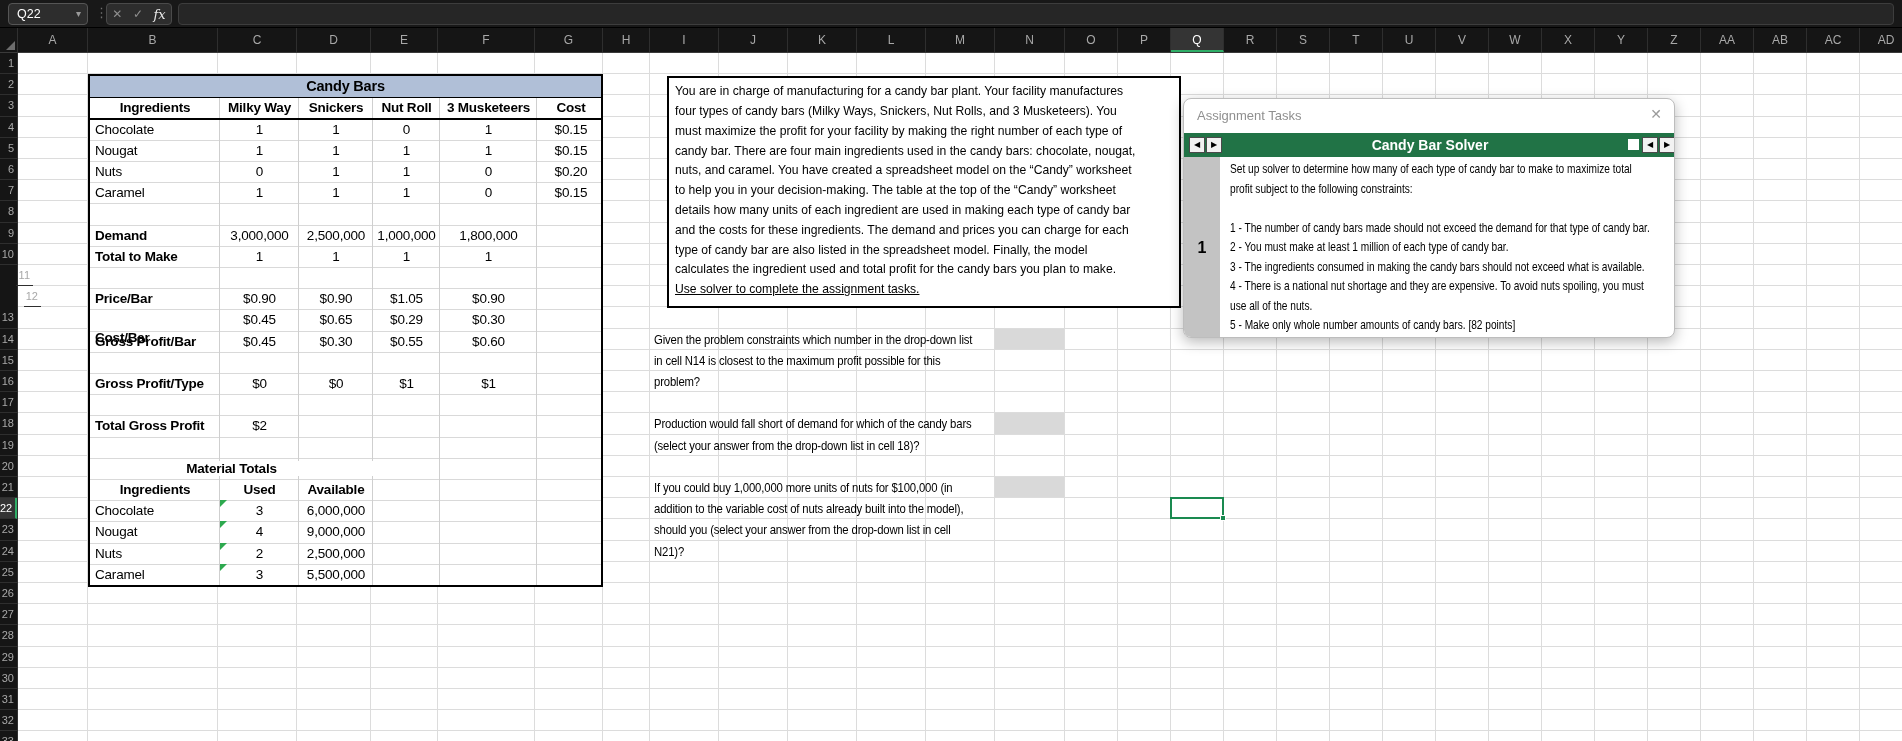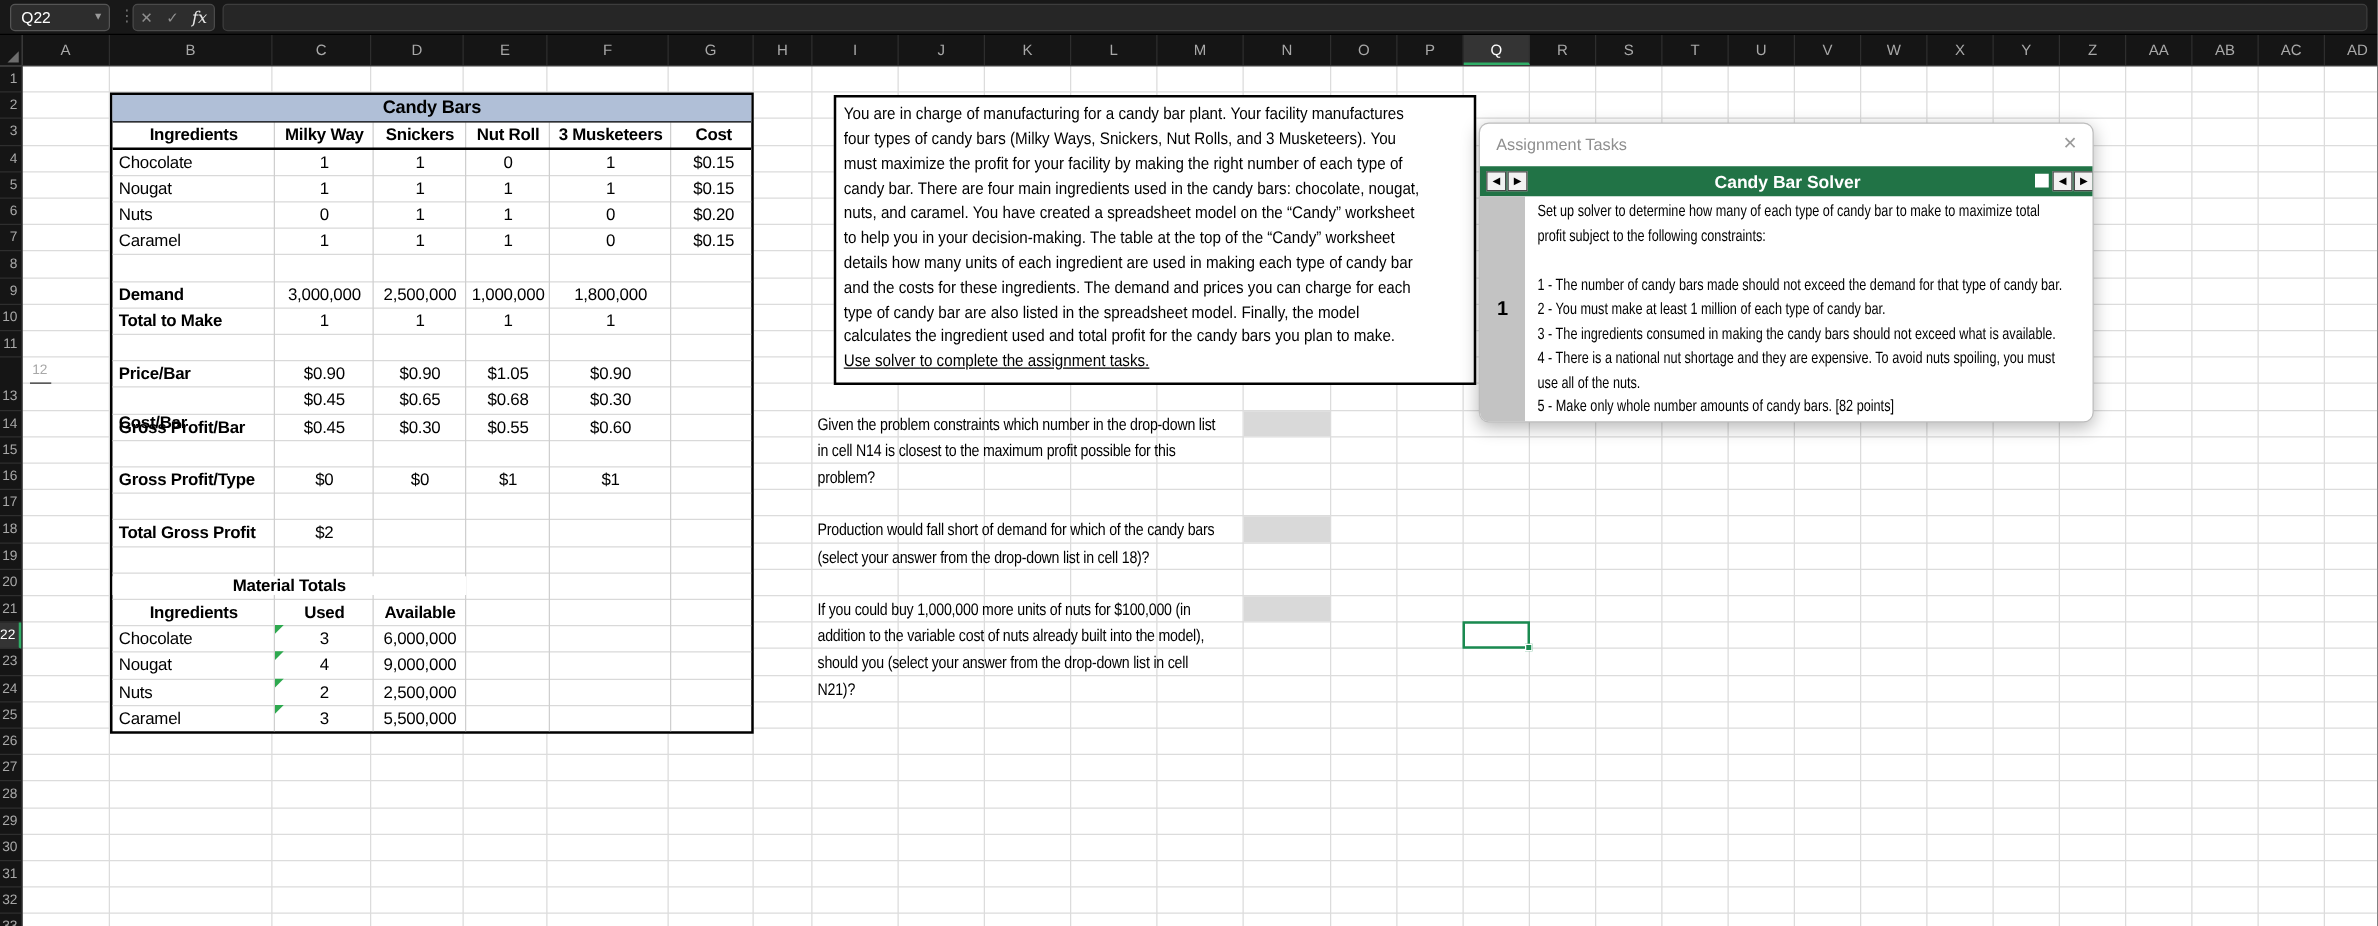--- a/index.html
+++ b/index.html
@@ -122,21 +122,21 @@
       <div class="rowcell" style="top: 0px; height: 21.2px; line-height: 21.2px;">1</div>
       <div class="rowcell" style="top: 21.2px; height: 21.2px; line-height: 21.2px;">2</div>
       <div class="rowcell" style="top: 42.4px; height: 21.2px; line-height: 21.2px;">3</div>
       <div class="rowcell" style="top: 63.6px; height: 21.2px; line-height: 21.2px;">4</div>
       <div class="rowcell" style="top: 84.8px; height: 21.2px; line-height: 21.2px;">5</div>
       <div class="rowcell" style="top: 106px; height: 21.2px; line-height: 21.2px;">6</div>
       <div class="rowcell" style="top: 127.2px; height: 21.2px; line-height: 21.2px;">7</div>
       <div class="rowcell" style="top: 148.4px; height: 21.2px; line-height: 21.2px;">8</div>
       <div class="rowcell" style="top: 169.6px; height: 21.2px; line-height: 21.2px;">9</div>
       <div class="rowcell" style="top: 190.8px; height: 21.2px; line-height: 21.2px;">10</div>
-      <div class="rowcell" style="top: 212px; height: 21.2px; line-height: 21.2px;">11</div>
+      <div class="rowcell" style="top: 212px; height: 21.2px; line-height: 21.2px; margin-left: 16px;">11</div>
       <div class="rowcell" style="top: 233.2px; height: 21.2px; line-height: 21.2px; margin-left: 24px;">12</div>
       <div class="rowcell" style="top: 254.4px; height: 21.2px; line-height: 21.2px;">13</div>
       <div class="rowcell" style="top: 275.6px; height: 21.2px; line-height: 21.2px;">14</div>
       <div class="rowcell" style="top: 296.8px; height: 21.2px; line-height: 21.2px;">15</div>
       <div class="rowcell" style="top: 318px; height: 21.2px; line-height: 21.2px;">16</div>
       <div class="rowcell" style="top: 339.2px; height: 21.2px; line-height: 21.2px;">17</div>
       <div class="rowcell" style="top: 360.4px; height: 21.2px; line-height: 21.2px;">18</div>
       <div class="rowcell" style="top: 381.6px; height: 21.2px; line-height: 21.2px;">19</div>
       <div class="rowcell" style="top: 402.8px; height: 21.2px; line-height: 21.2px;">20</div>
       <div class="rowcell" style="top: 424px; height: 21.2px; line-height: 21.2px;">21</div>
@@ -290,21 +290,21 @@
         <div class="ct-text" style="top: 172.6px; z-index: 4; left: 283px; width: 67px; text-align: center;">1</div>
         <div class="ct-text" style="top: 172.6px; z-index: 4; left: 350px; width: 97px; text-align: center;">1</div>
         <div class="ct-text bold" style="top: 215px; z-index: 4; left: 5px;">Price/Bar</div>
         <div class="ct-text" style="top: 215px; z-index: 4; left: 130px; width: 79px; text-align: center;">$0.90</div>
         <div class="ct-text" style="top: 215px; z-index: 4; left: 209px; width: 74px; text-align: center;">$0.90</div>
         <div class="ct-text" style="top: 215px; z-index: 4; left: 283px; width: 67px; text-align: center;">$1.05</div>
         <div class="ct-text" style="top: 215px; z-index: 4; left: 350px; width: 97px; text-align: center;">$0.90</div>
         <div class="ct-text bold" style="top: 236.2px; z-index: 4; left: 5px; margin-top: 18px;">Cost/Bar</div>
         <div class="ct-text" style="top: 236.2px; z-index: 4; left: 130px; width: 79px; text-align: center;">$0.45</div>
         <div class="ct-text" style="top: 236.2px; z-index: 4; left: 209px; width: 74px; text-align: center;">$0.65</div>
-        <div class="ct-text" style="top: 236.2px; z-index: 4; left: 283px; width: 67px; text-align: center;">$0.68</div>
+        <div class="ct-text" style="top: 236.2px; z-index: 4; left: 283px; width: 67px; text-align: center;">$0.29</div>
         <div class="ct-text" style="top: 236.2px; z-index: 4; left: 350px; width: 97px; text-align: center;">$0.30</div>
         <div class="ct-text bold" style="top: 257.4px; z-index: 4; left: 5px;">Gross Profit/Bar</div>
         <div class="ct-text" style="top: 257.4px; z-index: 4; left: 130px; width: 79px; text-align: center;">$0.45</div>
         <div class="ct-text" style="top: 257.4px; z-index: 4; left: 209px; width: 74px; text-align: center;">$0.30</div>
         <div class="ct-text" style="top: 257.4px; z-index: 4; left: 283px; width: 67px; text-align: center;">$0.55</div>
         <div class="ct-text" style="top: 257.4px; z-index: 4; left: 350px; width: 97px; text-align: center;">$0.60</div>
         <div class="ct-text bold" style="top: 299.8px; z-index: 4; left: 5px;">Gross Profit/Type</div>
         <div class="ct-text" style="top: 299.8px; z-index: 4; left: 130px; width: 79px; text-align: center;">$0</div>
         <div class="ct-text" style="top: 299.8px; z-index: 4; left: 209px; width: 74px; text-align: center;">$0</div>
         <div class="ct-text" style="top: 299.8px; z-index: 4; left: 283px; width: 67px; text-align: center;">$1</div>

